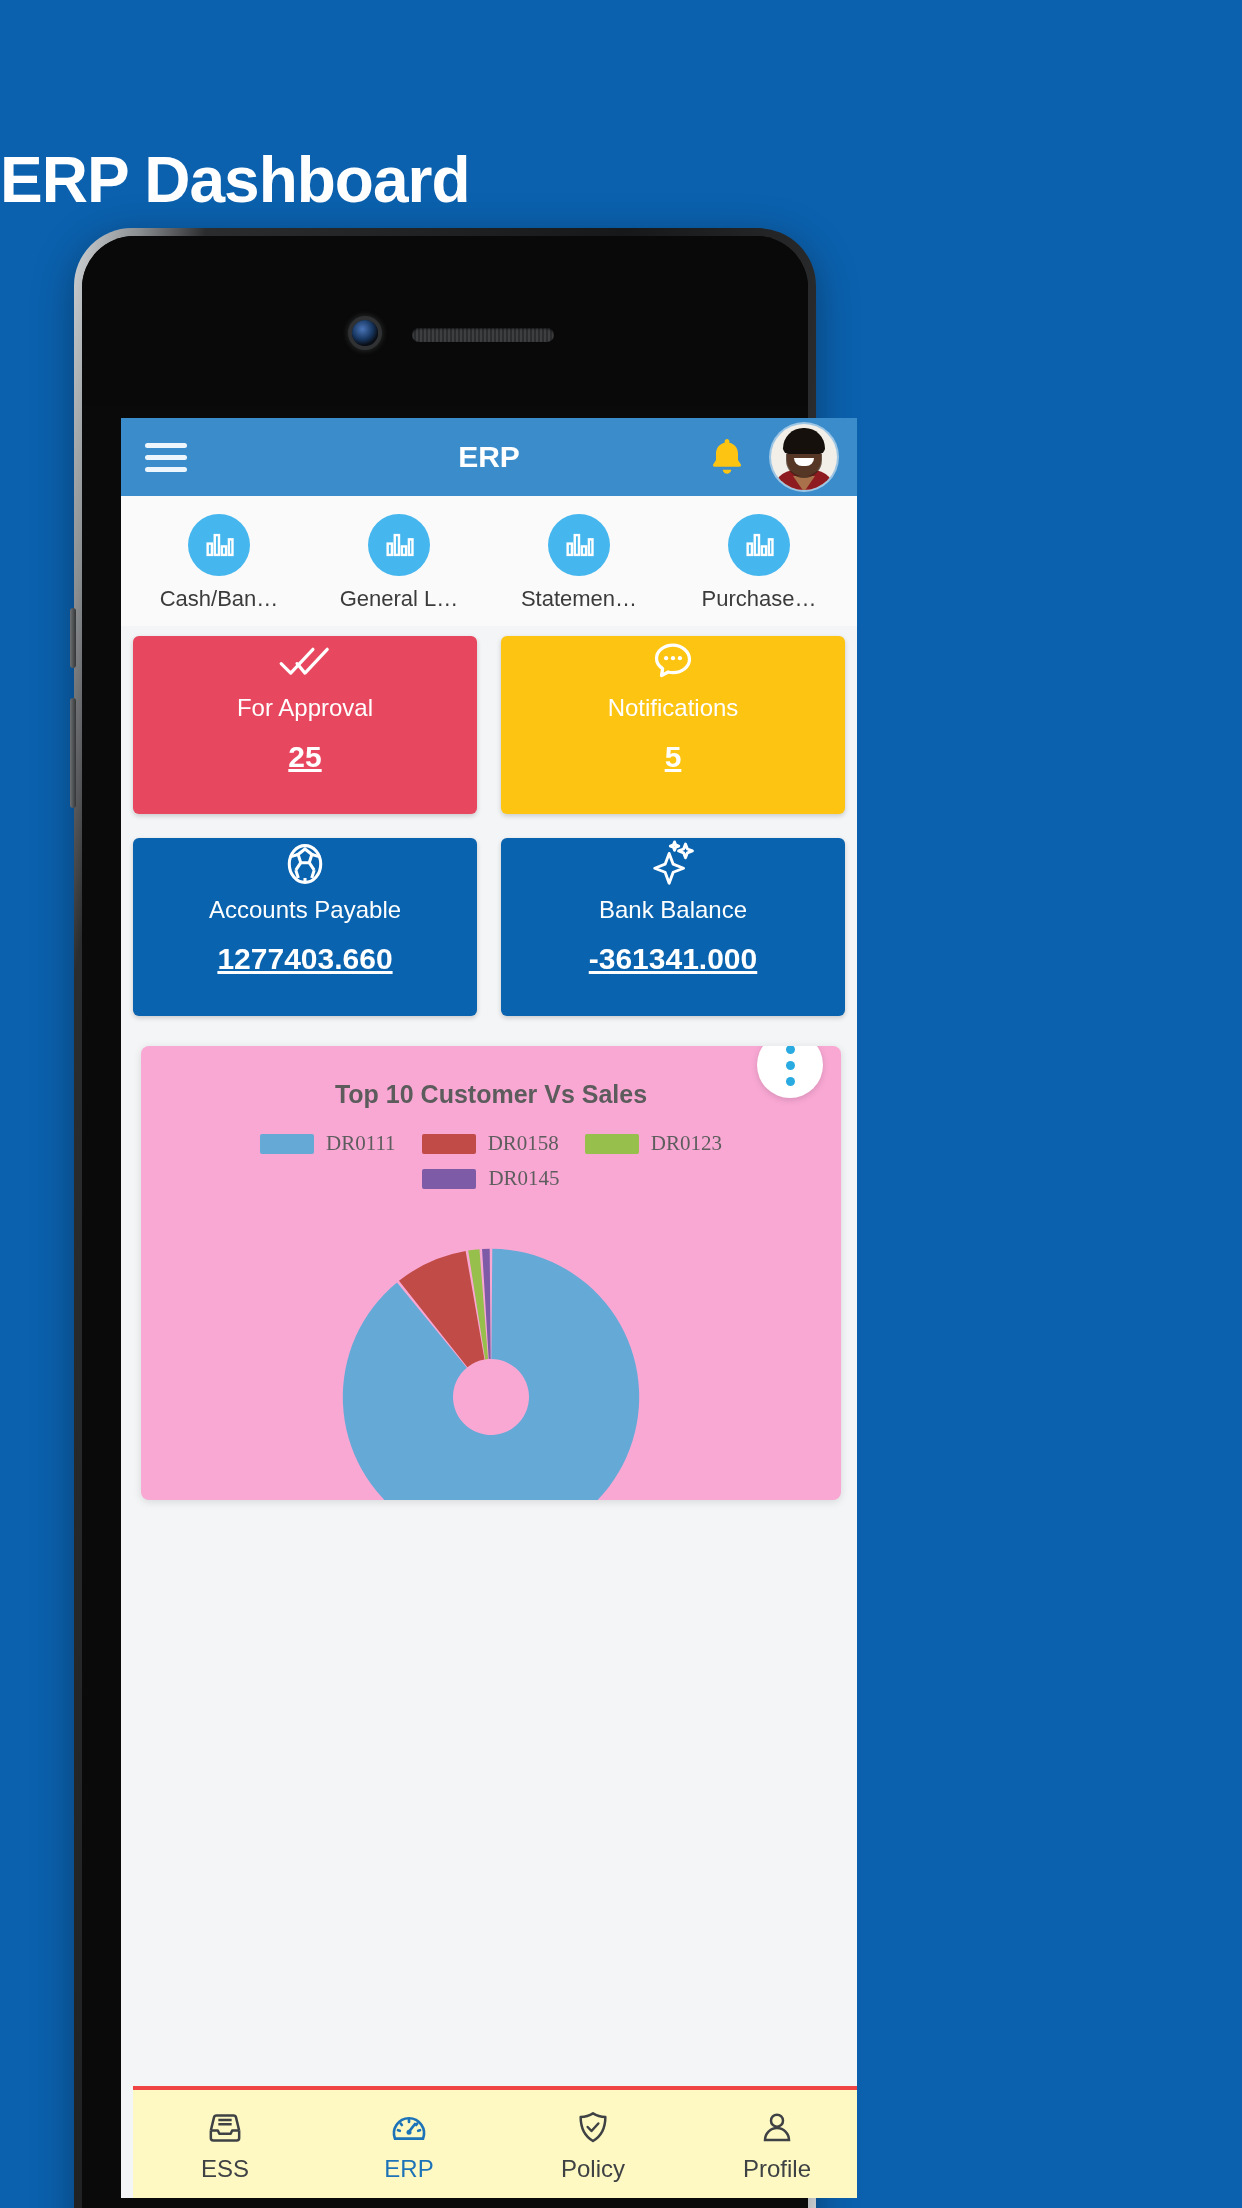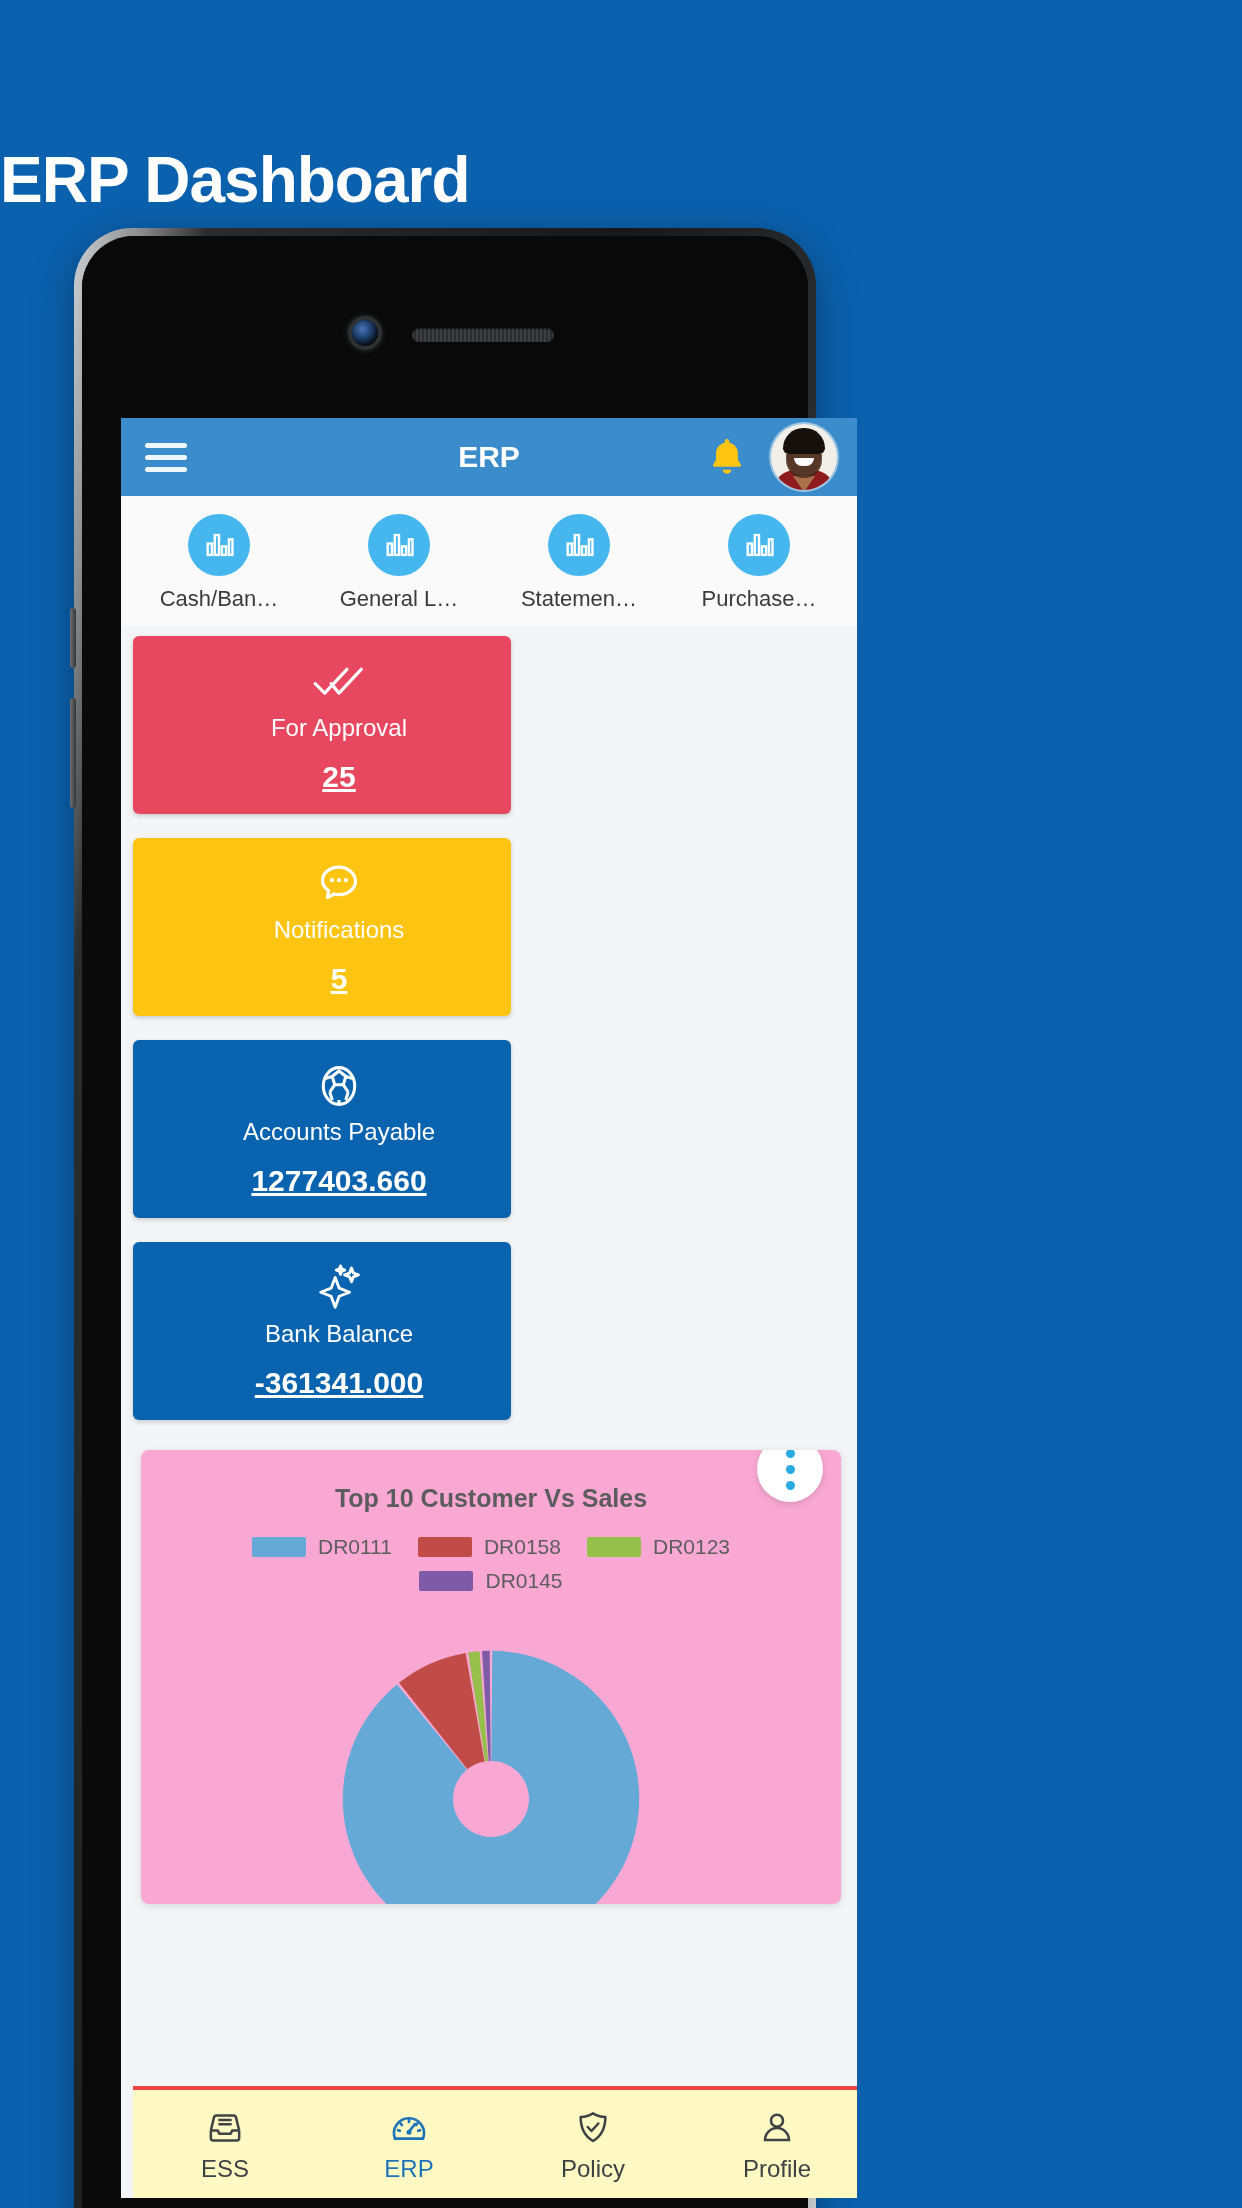--- a/index.html
+++ b/index.html
@@ -90,42 +90,42 @@
   .quick-circle{
     width:62px;height:62px;border-radius:50%;background:#45b6ee;
     margin:0 auto 10px auto;display:flex;align-items:center;justify-content:center;
   }
   .quick-label{font-size:22px;color:#3b3b3b;white-space:nowrap;overflow:hidden;}
 
   
   .tiles{display:flex;flex-wrap:wrap;gap:24px;padding:10px 12px 0 12px;}
   .tile{
     width:calc(50% - 12px);height:178px;border-radius:6px;
-    display:flex;flex-direction:column;align-items:center;justify-content:center;
-    color:#ffffff;box-shadow:0 2px 5px rgba(0,0,0,.18);cursor:pointer;padding-left:34px;
+    display:flex;flex-direction:column;align-items:center;justify-content:flex-start;
+    color:#ffffff;box-shadow:0 2px 5px rgba(0,0,0,.18);cursor:pointer;
   }
   .tile-icon{height:52px;display:flex;align-items:center;justify-content:center;margin-bottom:6px;}
   .tile-label{font-size:24px;margin-bottom:18px;}
   .tile-value{font-size:30px;font-weight:bold;text-decoration:underline;}
 
   
   .chart-card{
     margin:30px 16px 0 20px;background:#f9a8d4;border-radius:8px;
     box-shadow:0 2px 8px rgba(0,0,0,.12);position:relative;padding:34px 0 0 0;
     height:420px;overflow:hidden;
   }
   .chart-title{text-align:center;font-size:25px;font-weight:bold;color:#5c5c5c;}
   .kebab{
     position:absolute;right:18px;top:-14px;width:66px;height:66px;border-radius:50%;
     background:#ffffff;box-shadow:0 2px 7px rgba(0,0,0,.14);
     display:flex;flex-direction:column;align-items:center;justify-content:center;gap:7px;cursor:pointer;
   }
   .kebab i{width:9px;height:9px;border-radius:50%;background:#29abe2;display:block;}
   .legend{display:flex;flex-wrap:wrap;justify-content:center;gap:10px 26px;margin-top:22px;padding:0 26px;}
-  .leg{display:flex;align-items:center;gap:12px;cursor:pointer;}
+  .leg{display:flex;align-items:center;gap:12px;cursor:pointer;font-family:Liberation Serif, serif;}
   .leg-sw{width:54px;height:20px;border-radius:2px;}
   .leg-txt{font-size:21px;color:#5d5d5d;}
   .donut-wrap{display:flex;justify-content:center;margin-top:16px;}
 
   
   .bottomnav{
     position:absolute;left:0;bottom:0;width:100%;height:108px;background:#fef9c3;
     border-top:4px solid #ef4444;display:flex;align-items:center;margin-left:12px;
   }
   .nav-item{flex:1;text-align:center;cursor:pointer;color:#3f4244;}

